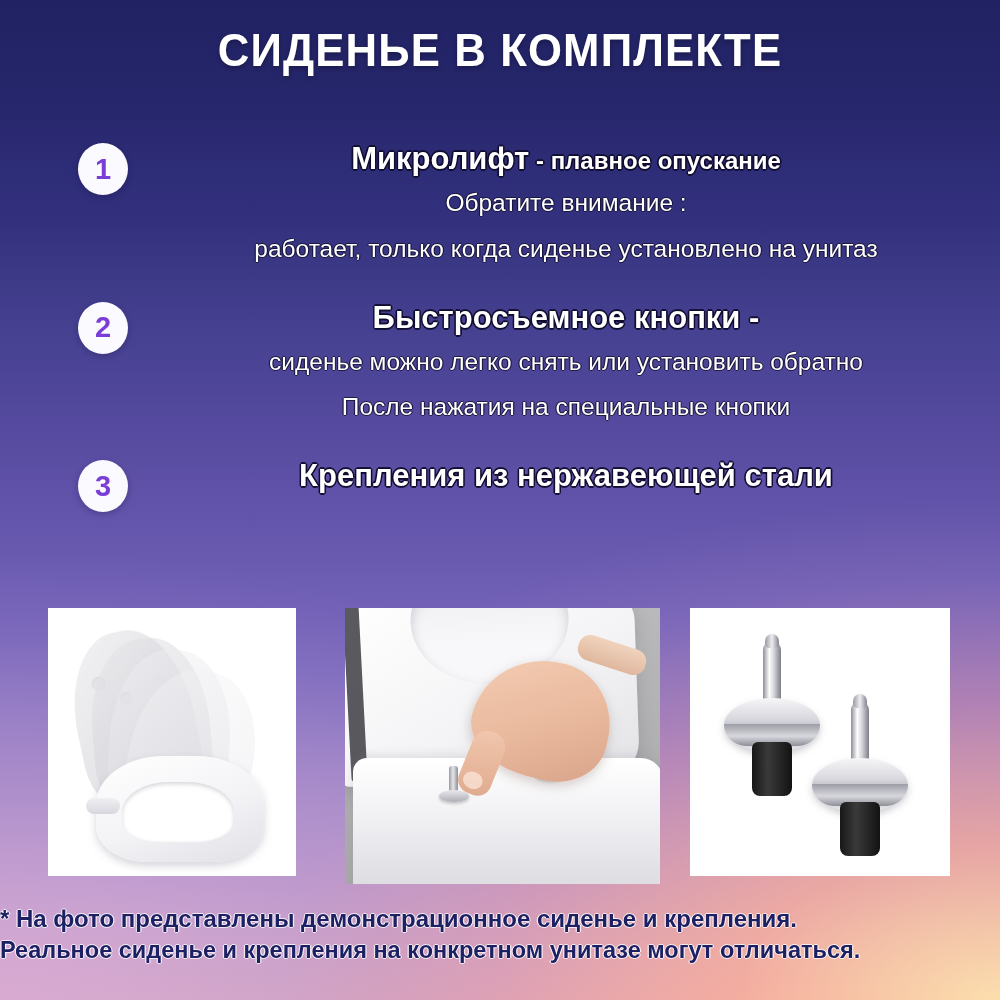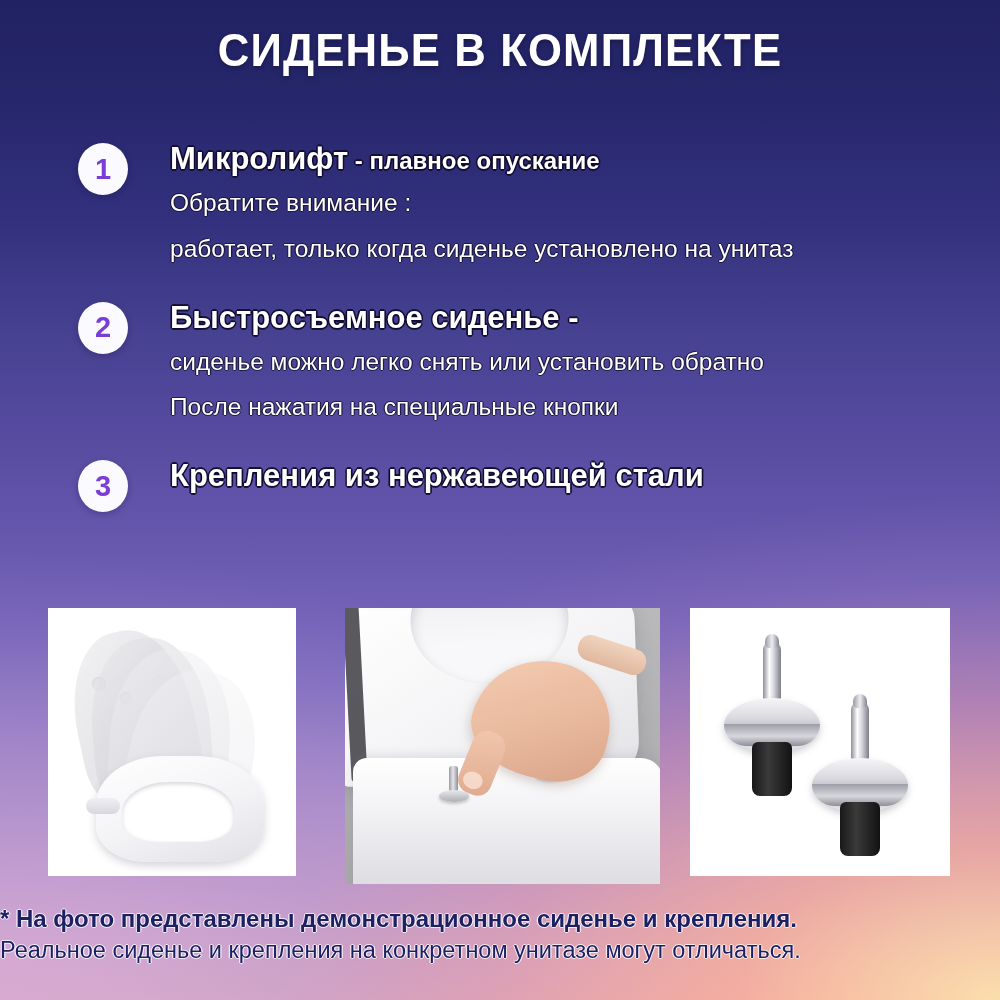--- a/index.html
+++ b/index.html
@@ -47,21 +47,21 @@
   .badge{
     position:absolute;left:78px;top:0;
     width:50px;height:52px;border-radius:50%;
     background:#fbfaff;
     box-shadow:0 2px 6px rgba(20,10,60,0.28);
     display:flex;align-items:center;justify-content:center;
     color:#7a3dd6;
     font-size:29px;font-weight:bold;
     line-height:1;
   }
-  .ftext{margin-left:170px;padding-right:38px;}
+  .ftext{margin-left:170px;padding-right:38px;text-align:center;}
   .headline{
     color:#ffffff;
     font-size:31px;font-weight:bold;
     line-height:1.0;
     white-space:nowrap;
     text-shadow:
       -1.6px 0 0 rgba(15,12,45,.85), 1.6px 0 0 rgba(15,12,45,.85),
       0 -1.6px 0 rgba(15,12,45,.85), 0 1.6px 0 rgba(15,12,45,.85),
       -1.2px -1.2px 0 rgba(15,12,45,.6), 1.2px 1.2px 0 rgba(15,12,45,.6),
       -1.2px 1.2px 0 rgba(15,12,45,.6), 1.2px -1.2px 0 rgba(15,12,45,.6);
@@ -192,21 +192,21 @@
   .footer{position:absolute;left:0;right:0;top:903px;text-align:left;}
   .fline{
     color:#1d2163;
     line-height:1.34;
     white-space:nowrap;
     text-shadow:
       -1.2px 0 0 rgba(255,255,255,.75), 1.2px 0 0 rgba(255,255,255,.75),
       0 -1.2px 0 rgba(255,255,255,.75), 0 1.2px 0 rgba(255,255,255,.75);
   }
   .fline.bold{font-size:24px;font-weight:bold;}
-  .fline.reg{font-size:23.5px;font-weight:normal;}
+  .fline.reg{font-size:23.5px;font-weight:bold;}
 </style>
 </head>
 <body>
 
 <div class="poster">
 
   <div class="title">СИДЕНЬЕ В КОМПЛЕКТЕ</div>
 
   <div class="features">
 
@@ -222,21 +222,21 @@
         <div class="subline">работает, только когда сиденье установлено на унитаз</div>
       </div>
     </div>
 
     <div class="feature f2">
       <div class="badge">
         <span>2</span>
       </div>
       <div class="ftext">
         <div class="headline">
-          <span>Быстросъемное сиденье -</span><span class="suffix"></span>
+          <span>Быстросъемное кнопки -</span><span class="suffix"></span>
         </div>
         <div class="subline">сиденье можно легко снять или установить обратно</div>
         <div class="subline">После нажатия на специальные кнопки</div>
       </div>
     </div>
 
     <div class="feature f3">
       <div class="badge">
         <span>3</span>
       </div>

